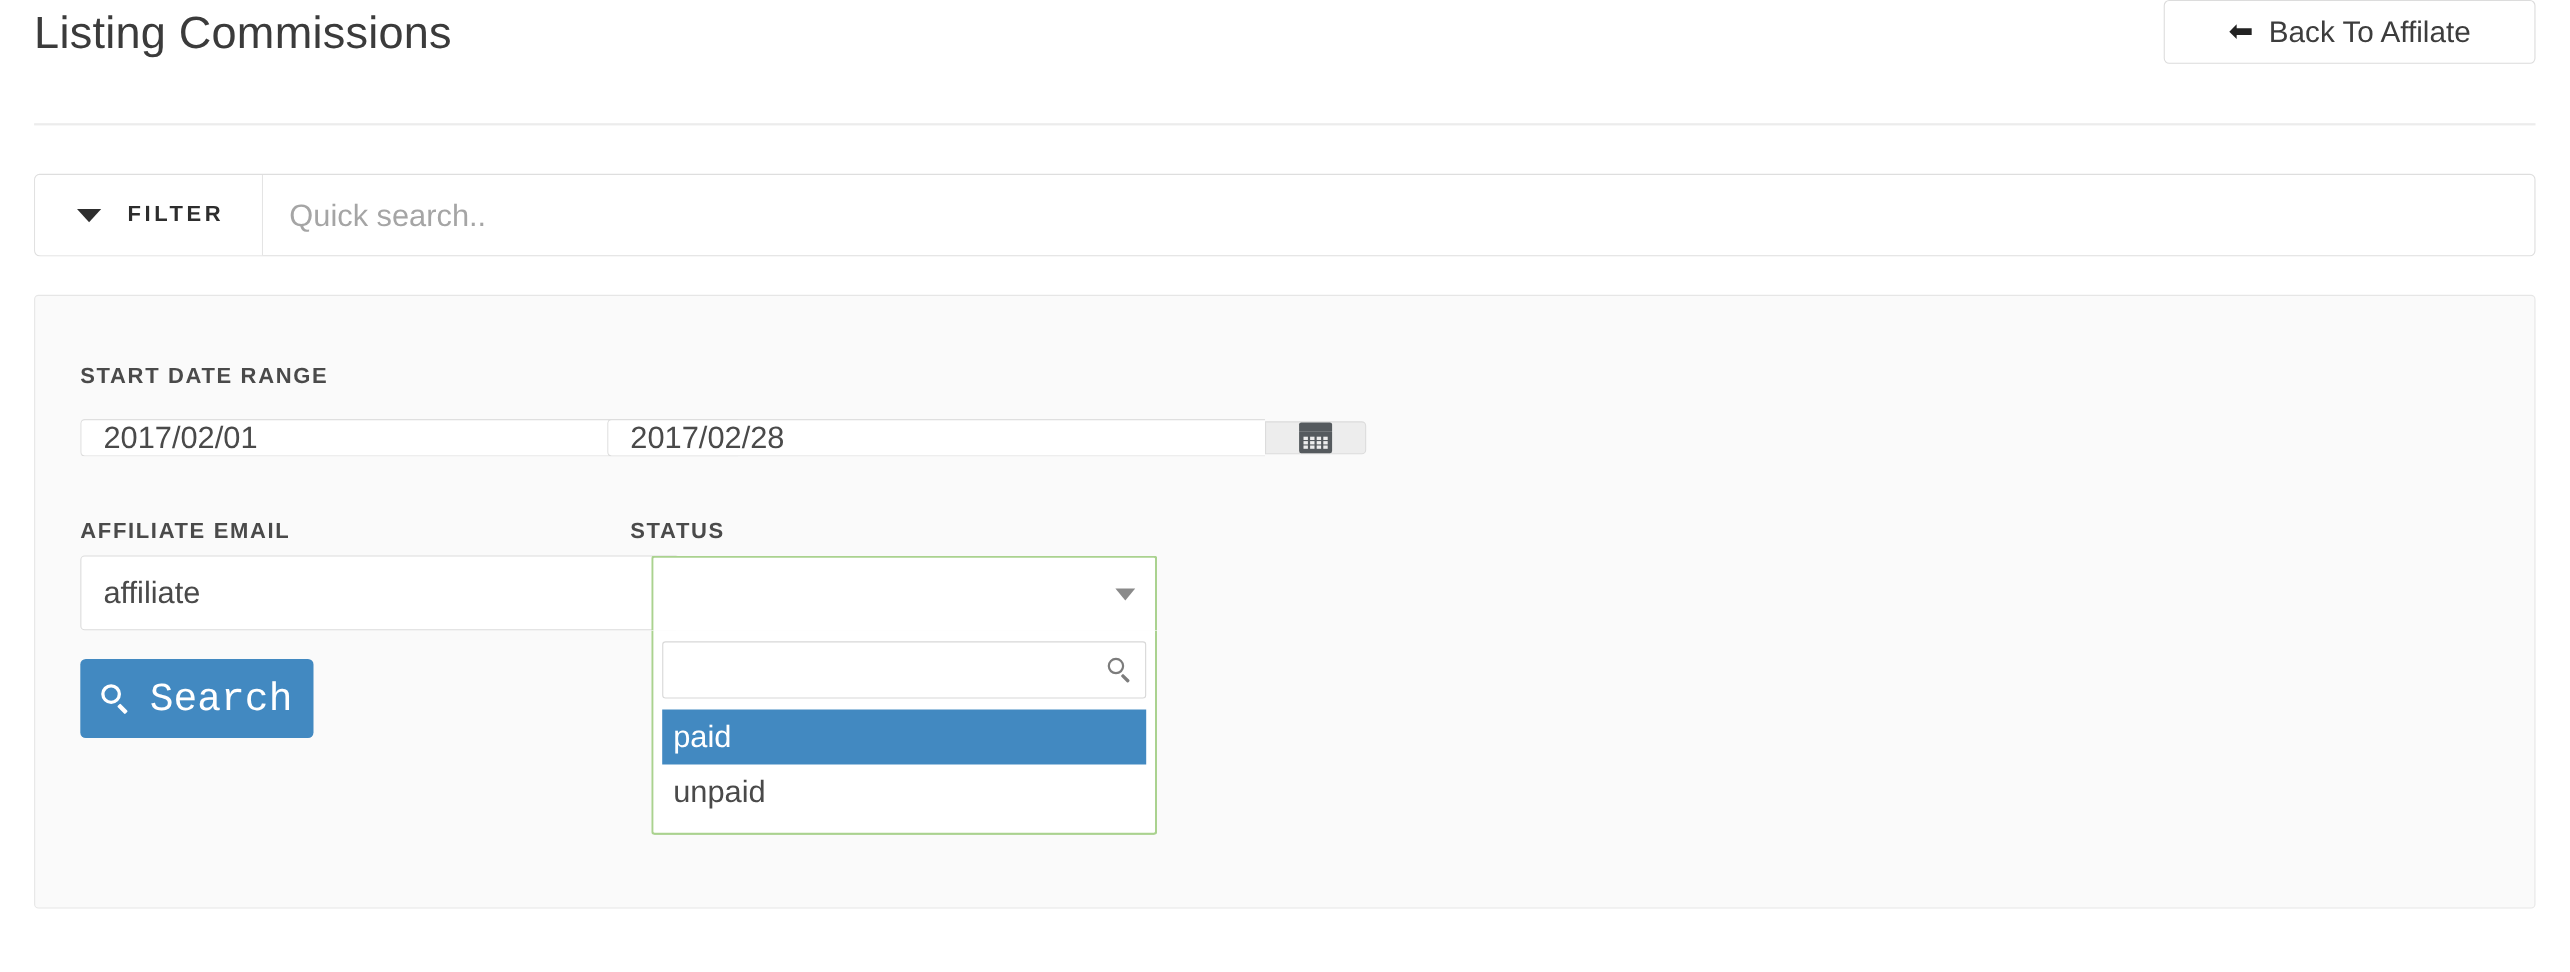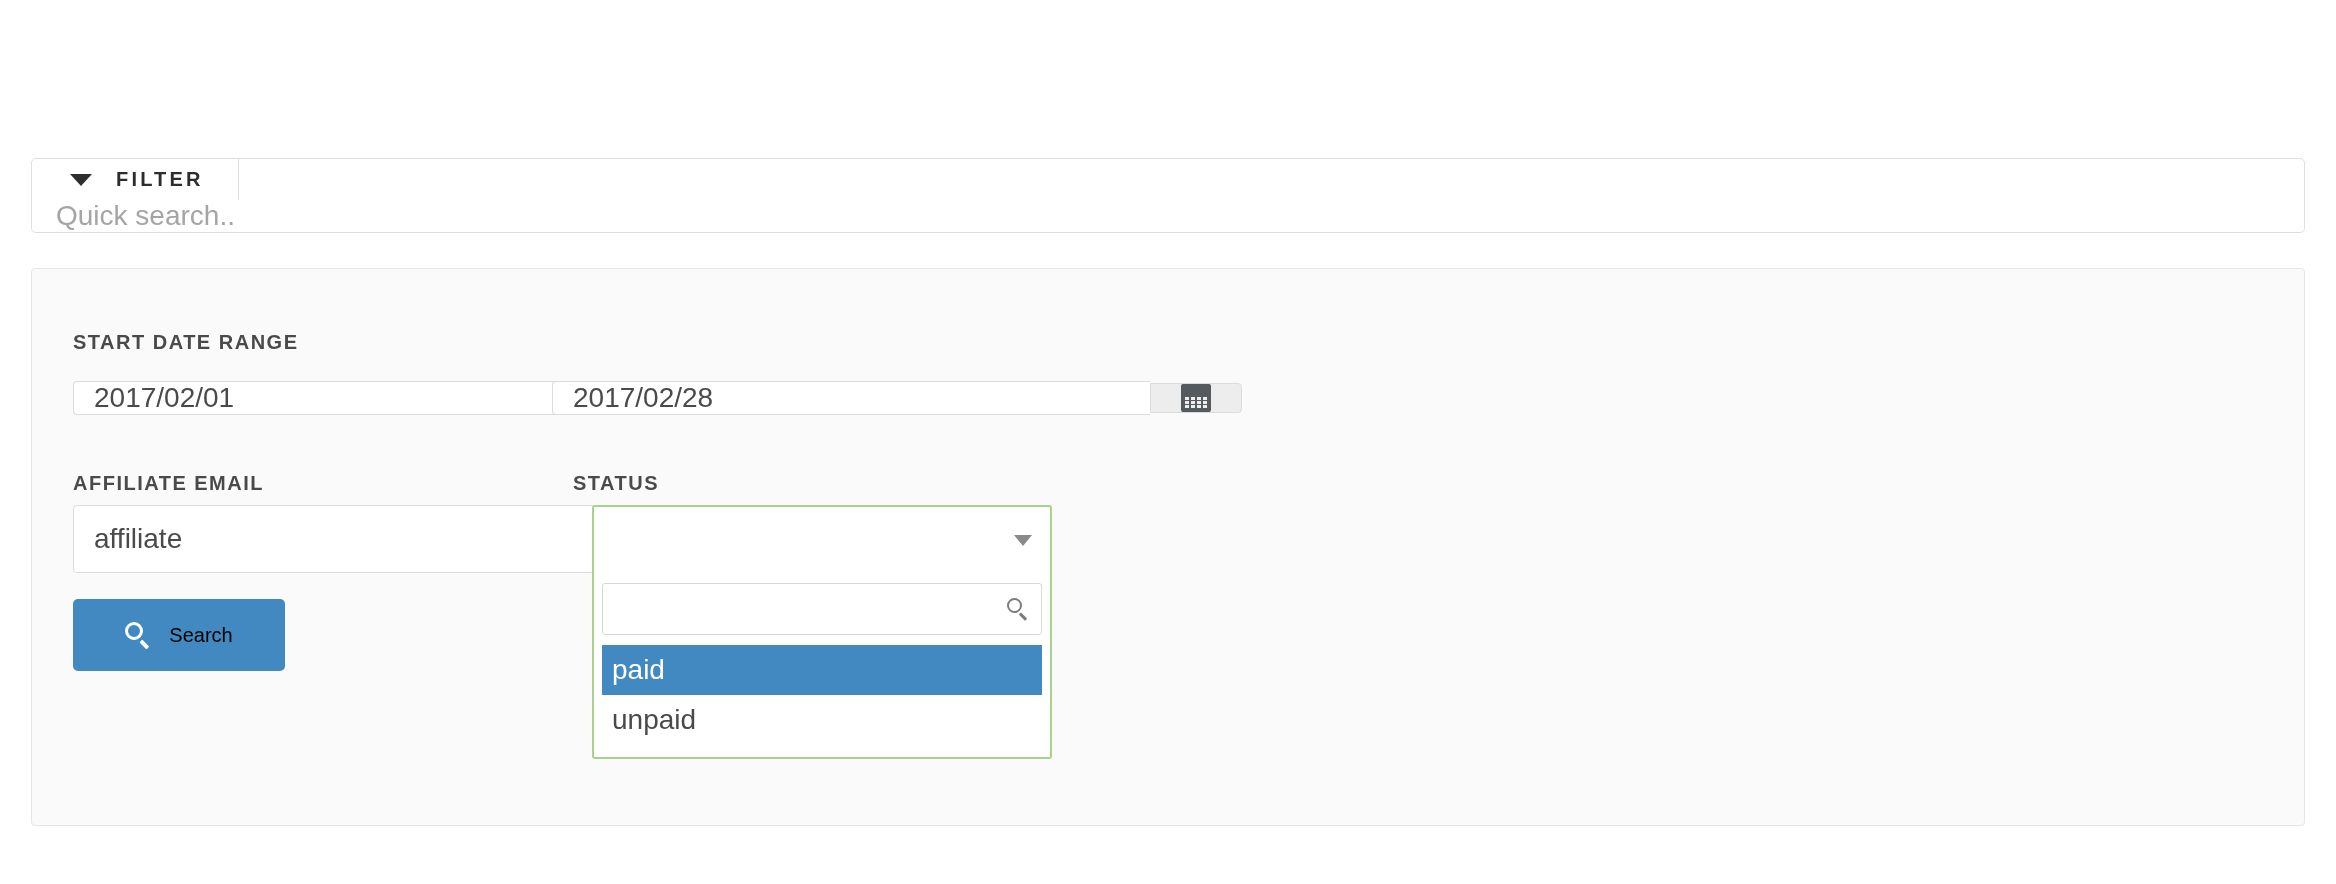--- a/index.html
+++ b/index.html
@@ -79,21 +79,20 @@
     position: absolute;
     left: 31px;
     top: 158px;
     width: 2274px;
     height: 75px;
     border: 1px solid #dedede;
     border-radius: 5px;
     background: #ffffff;
     display: flex;
     align-items: stretch;
-    flex-direction: column;
   }
   .filter-toggle {
     width: 207px;
     height: 100%;
     border-right: 1px solid #dedede;
     display: flex;
     align-items: center;
     gap: 24px;
     padding-left: 38px;
     cursor: pointer;
@@ -343,28 +342,28 @@
   
   .search-button {
     position: absolute;
     left: 41px;
     top: 330px;
     width: 212px;
     height: 72px;
     background: #4289c1;
     border: 0;
     border-radius: 5px;
-    color: #000000;
-    font-size: 20px;
+    color: #ffffff;
+    font-size: 36px;
     display: flex;
     align-items: center;
     justify-content: center;
     gap: 18px;
     cursor: pointer;
-    font-family: Liberation Sans, sans-serif;
+    font-family: Liberation Mono, monospace;
   }
   .search-icon-btn {
     width: 26px;
     height: 26px;
     position: relative;
     flex: 0 0 auto;
   }
   .search-icon-btn .lens {
     position: absolute;
     left: 0; top: 0;
@@ -380,20 +379,30 @@
     transform: rotate(45deg);
     transform-origin: left center;
     border-radius: 1px;
   }
 </style>
 </head>
 <body>
 
 <div class="page">
 
+  <div class="page-header">
+    <div class="page-title">Listing Commissions</div>
+
+    <div class="back-button">
+      <span class="arrow-left-icon">⬅</span>
+      <span>Back To Affilate</span>
+    </div>
+
+    <div class="header-divider"></div>
+  </div>
 
   <div class="filter-bar">
     <div class="filter-toggle">
       <span class="chevron-down-icon"></span>
       <span class="filter-label">FILTER</span>
     </div>
     <input class="quick-search-input" type="text" placeholder="Quick search.." style="">
   </div>
 
   <div class="filter-panel">

